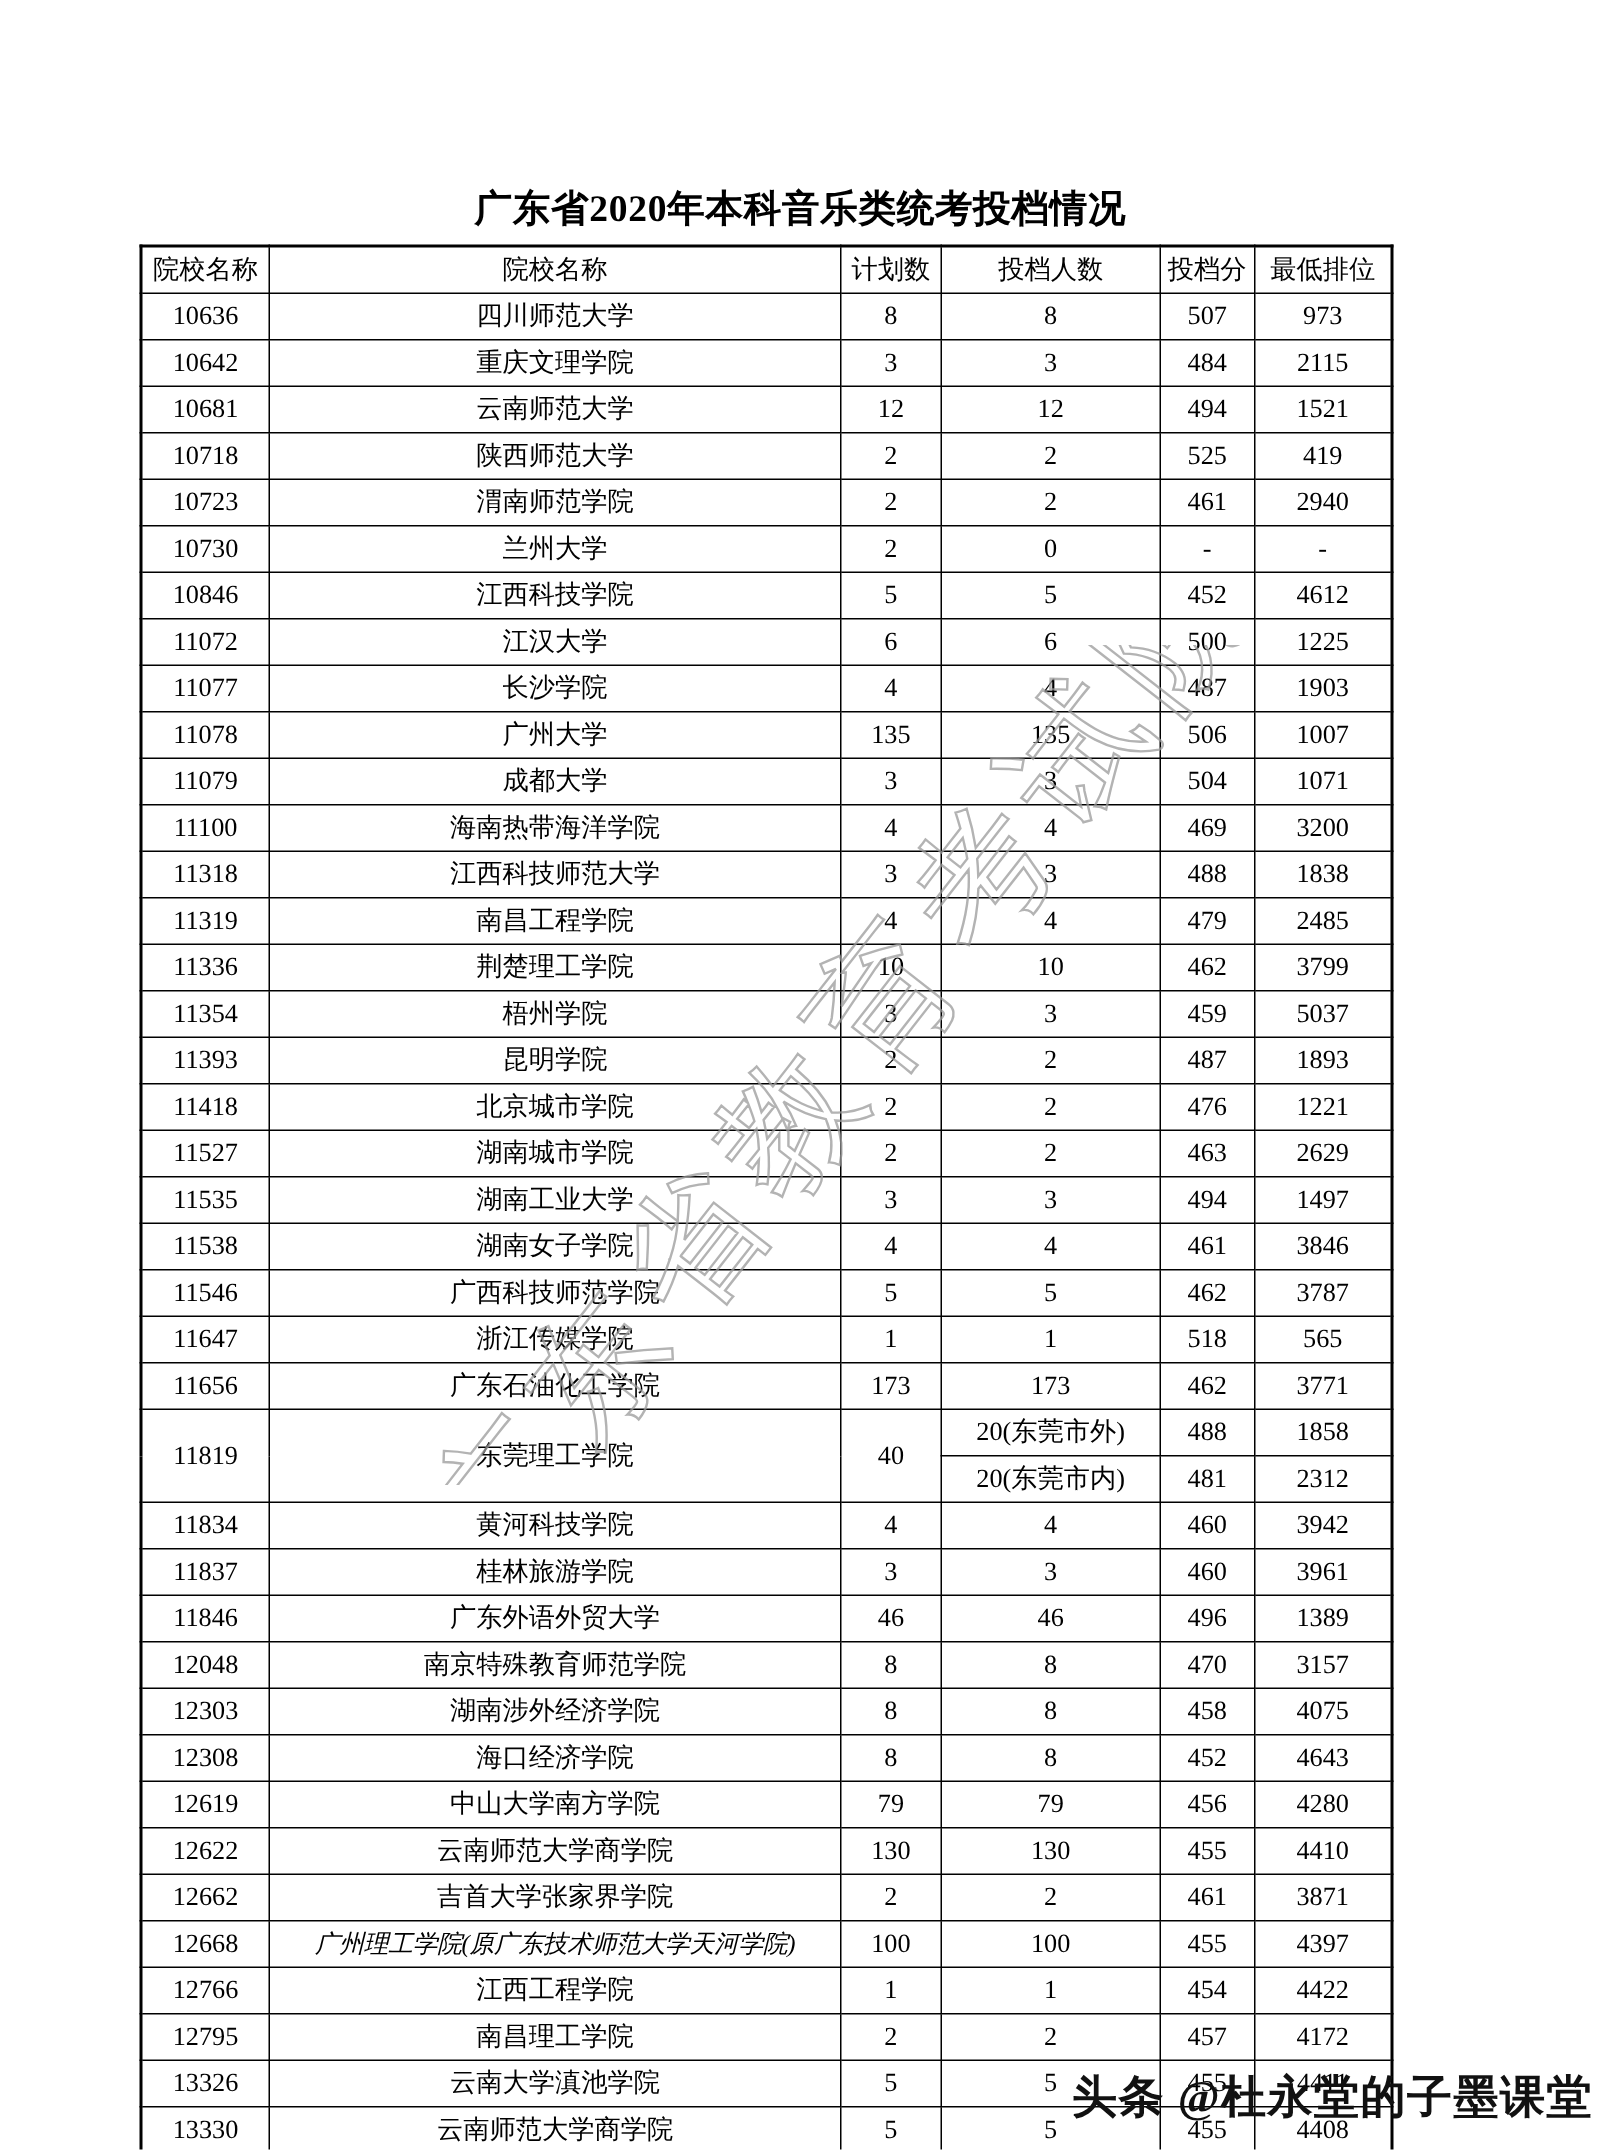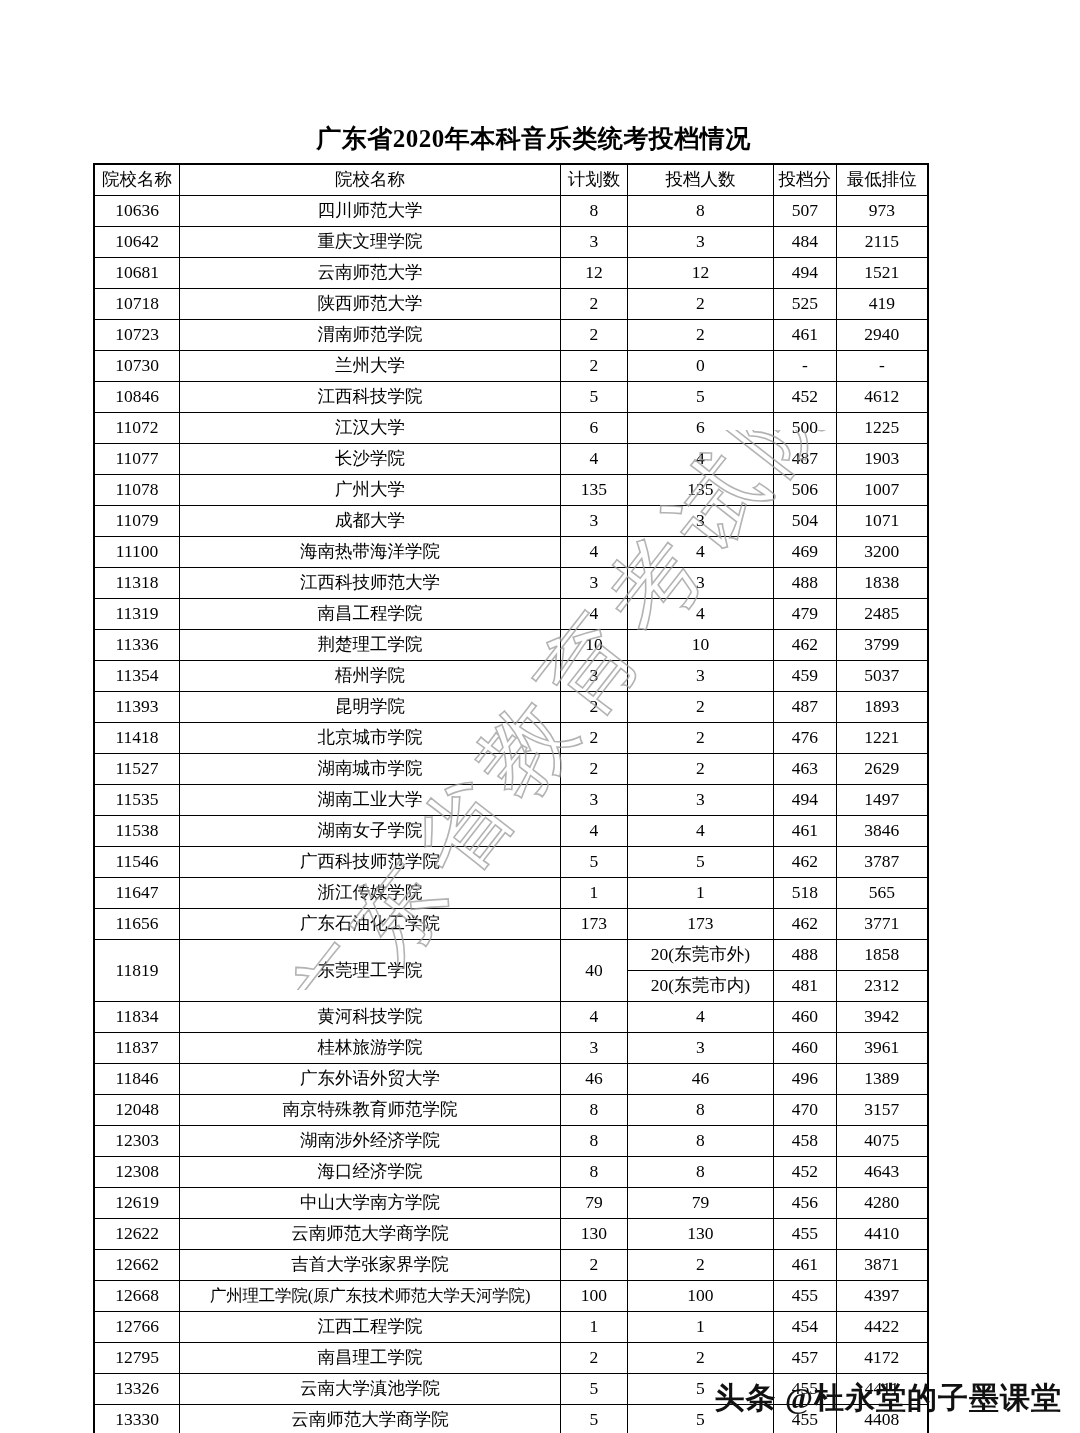--- a/index.html
+++ b/index.html
@@ -65,21 +65,21 @@
   .col-code   { width: 82px; }
   .col-name   { width: 365px; }
   .col-plan   { width: 64px; }
   .col-count  { width: 140px; }
   .col-score  { width: 60px; }
   .col-rank   { width: 88px; }
 
   thead td { height: 31px; }
 
   .cell-name { font-size: 18px; margin-top: 13px; }
-  .cell-name.long { font-size: 16.5px; letter-spacing: -0.2px; }
+  .cell-name.long { font-size: 16.5px; letter-spacing: -0.2px; font-style: italic; }
   .cell-code { font-size: 17.5px; }
 
   
   .watermark {
     position: absolute;
     left: 250px;
     top: 430px;
     width: 640px;
     height: 560px;
     pointer-events: none;

